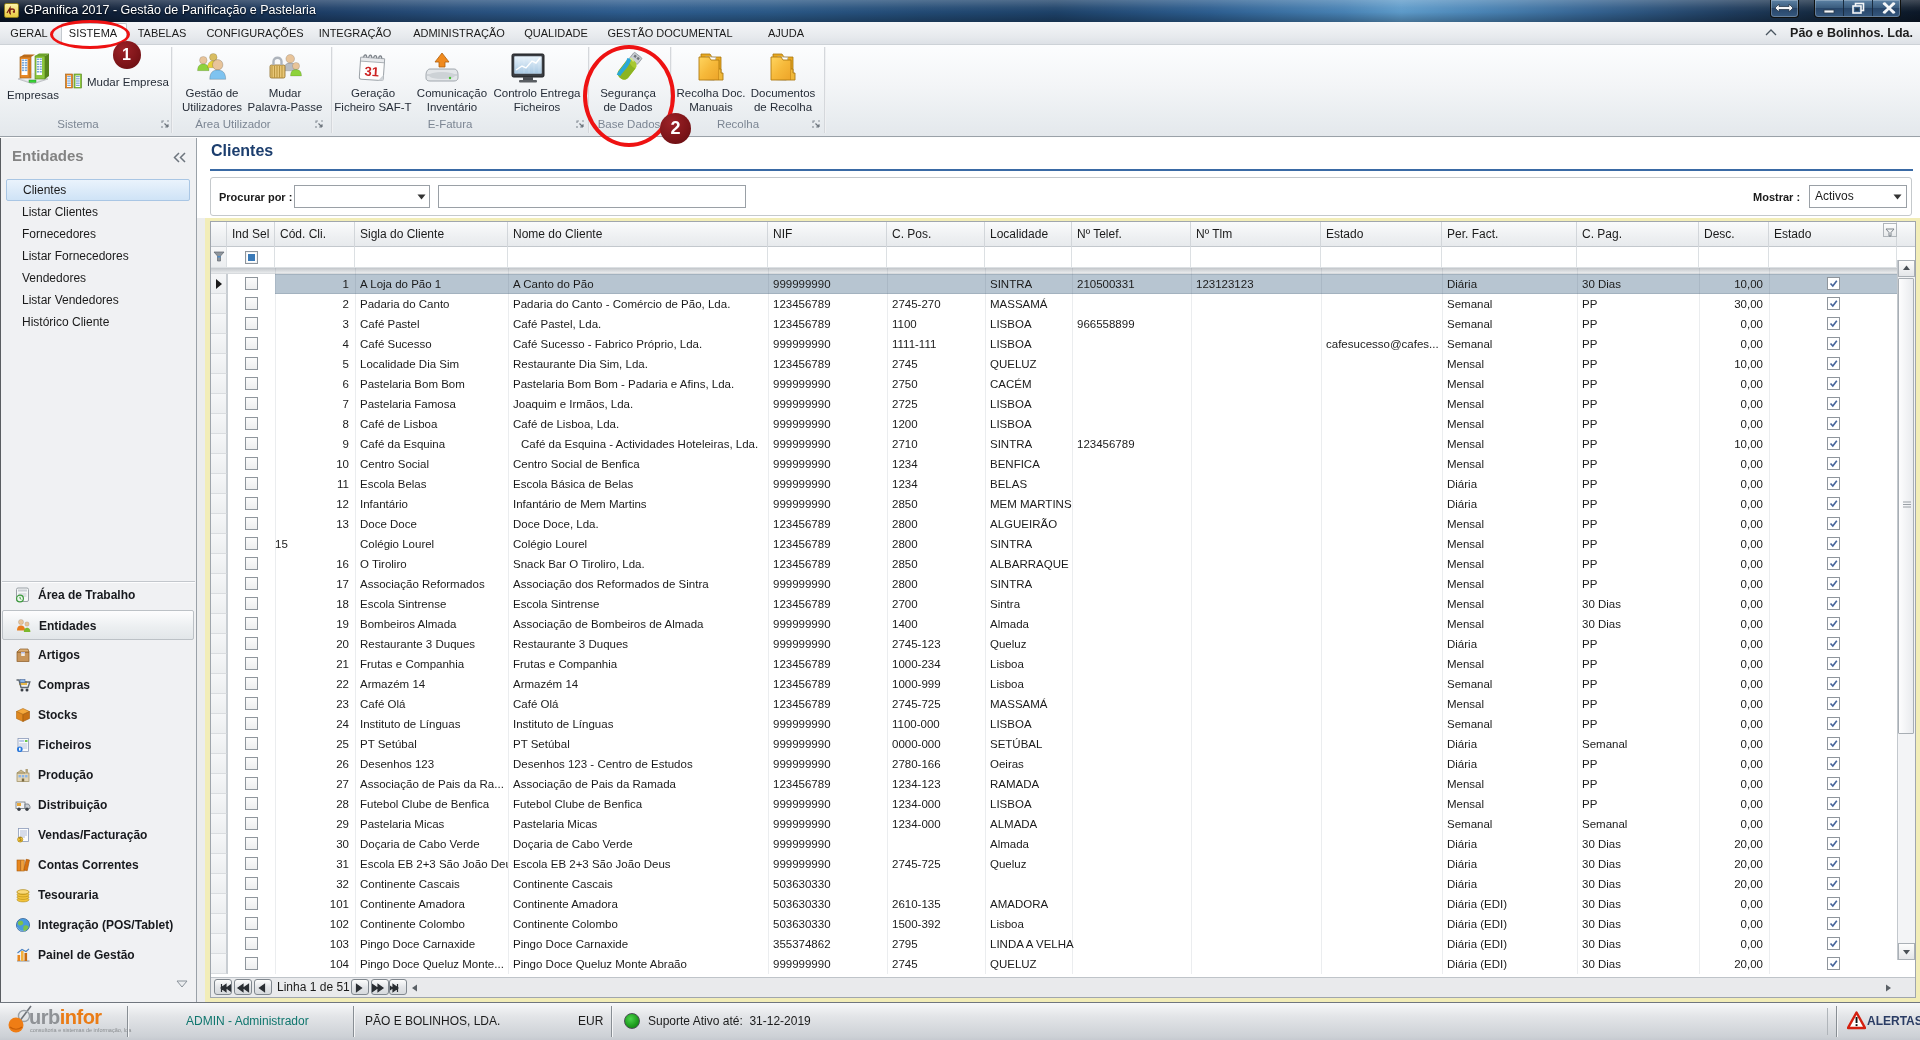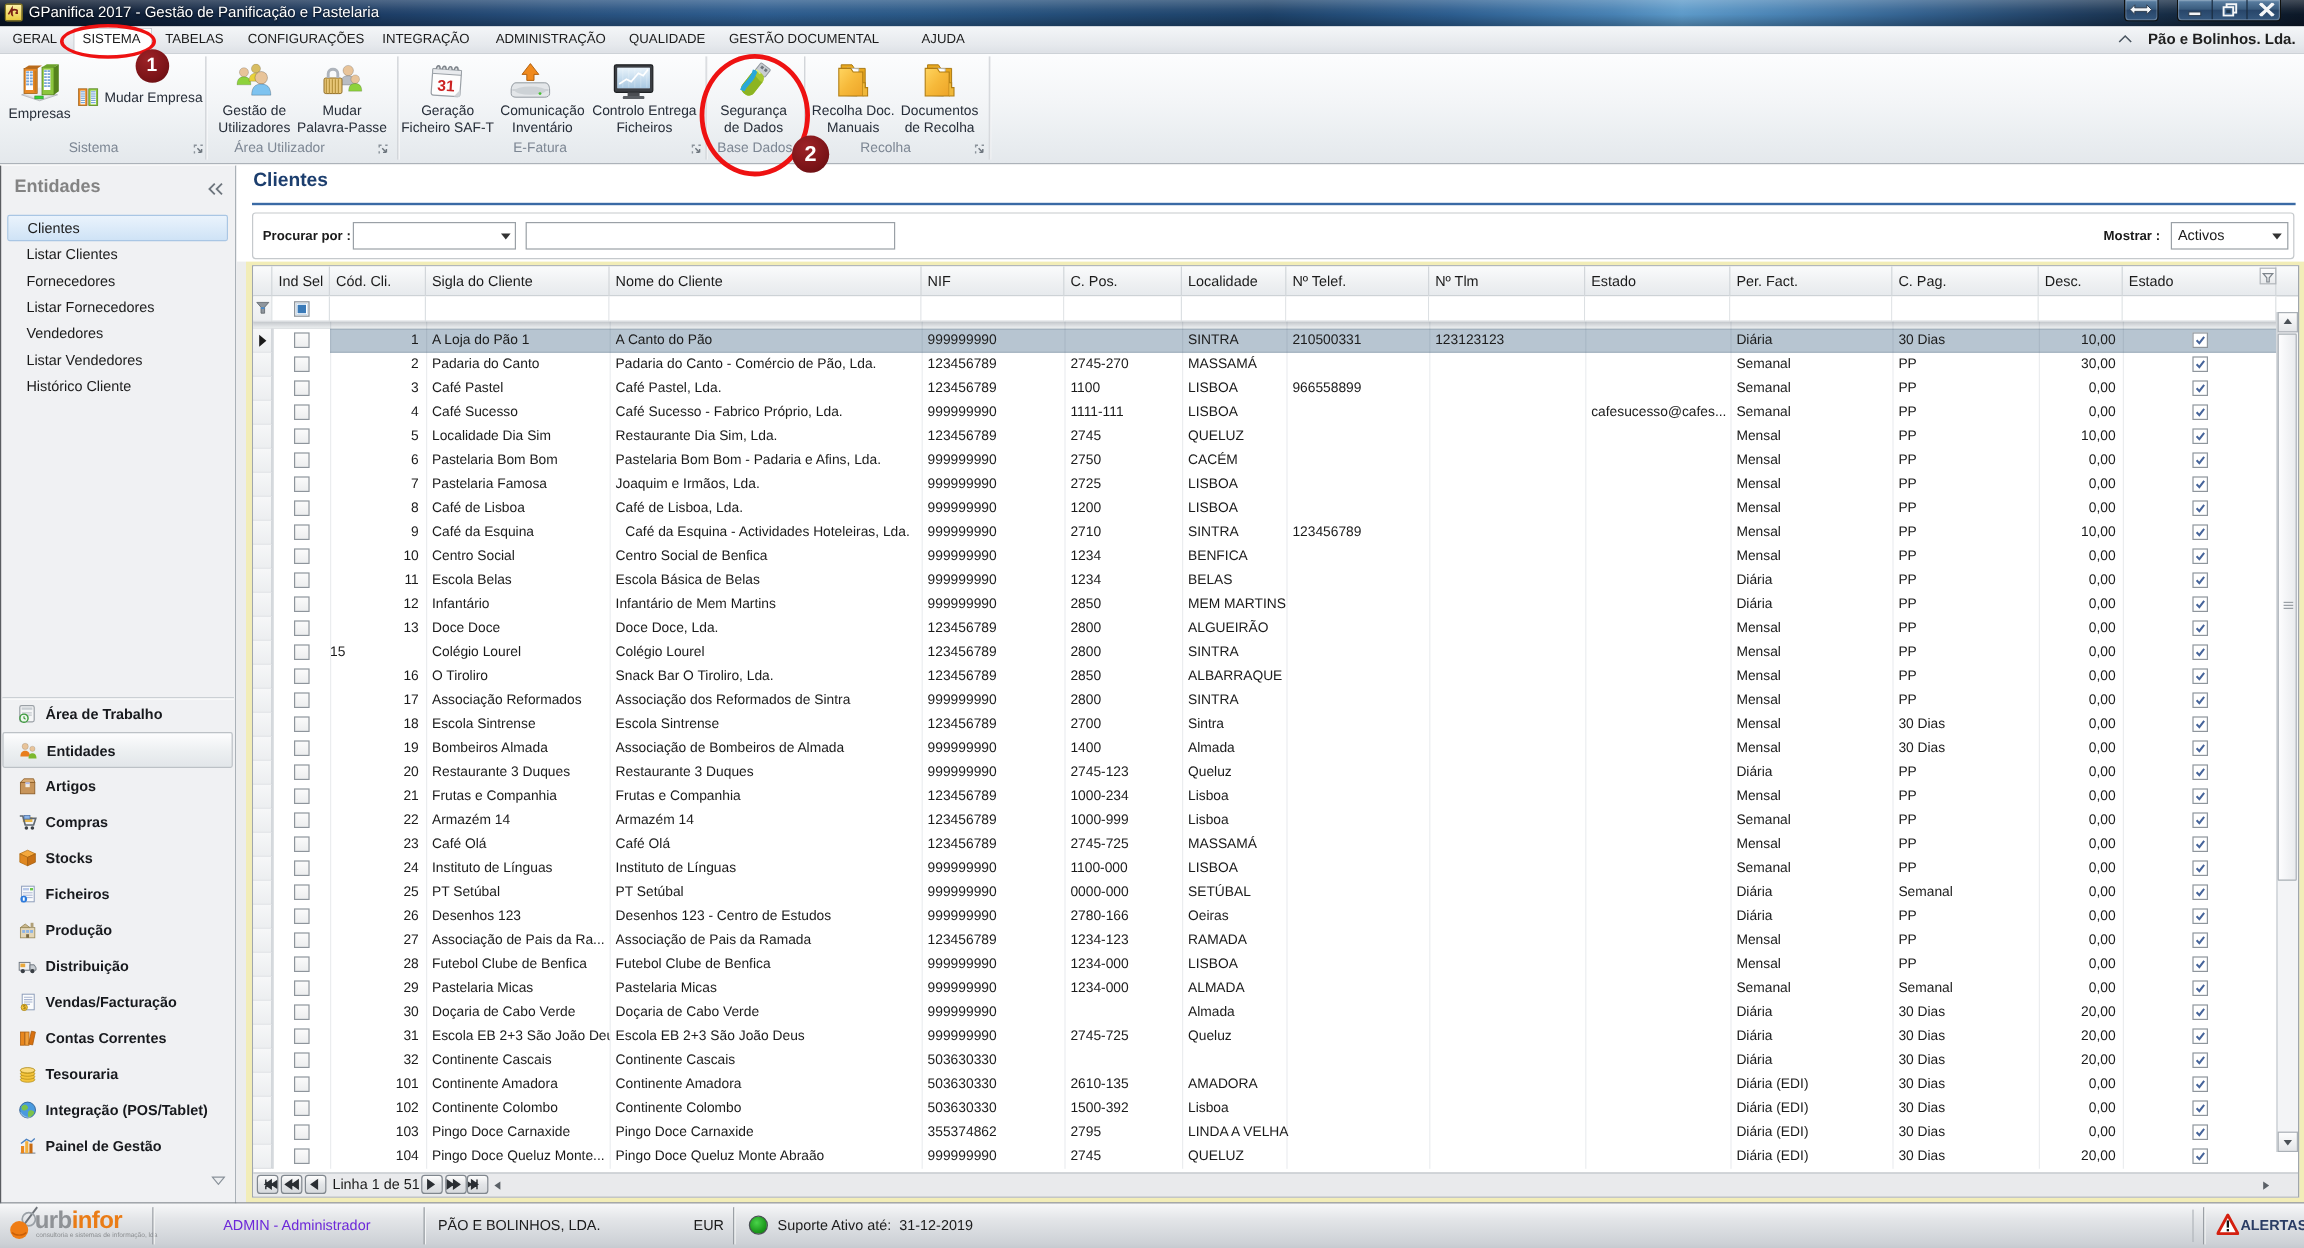--- a/index.html
+++ b/index.html
@@ -1326,21 +1326,21 @@
 <div class="a" style="left:30px;top:1027px;font-size:5.5px;color:#8a8d90">consultoria e sistemas de informação, lda</div>
 <div class="a" style="left:127px;top:1006px;width:1px;height:31px;background:#888e94"></div>
 <div class="a" style="left:128px;top:1006px;width:1px;height:31px;background:#f4f5f6"></div>
 <div class="a" style="left:353px;top:1006px;width:1px;height:31px;background:#888e94"></div>
 <div class="a" style="left:354px;top:1006px;width:1px;height:31px;background:#f4f5f6"></div>
 <div class="a" style="left:611px;top:1006px;width:1px;height:31px;background:#888e94"></div>
 <div class="a" style="left:612px;top:1006px;width:1px;height:31px;background:#f4f5f6"></div>
 <div class="a" style="left:1836px;top:1006px;width:1px;height:31px;background:#888e94"></div>
 <div class="a" style="left:1837px;top:1006px;width:1px;height:31px;background:#f4f5f6"></div>
 <div class="a" style="left:1827px;top:1008px;width:1px;height:27px;background:#b0b5ba"></div>
-<div class="a" style="left:186px;top:1003px;height:37px;line-height:37px;font-size:12px;color:#6d28d9">ADMIN - Administrador</div>
+<div class="a" style="left:186px;top:1003px;height:37px;line-height:37px;font-size:12px;color:#0f766e">ADMIN - Administrador</div>
 <div class="a" style="left:365px;top:1003px;height:37px;line-height:37px;font-size:12px;color:#1b1b1b">PÃO E BOLINHOS, LDA.</div>
 <div class="a" style="left:578px;top:1003px;height:37px;line-height:37px;font-size:12px;color:#1b1b1b">EUR</div>
 <div class="a" style="left:624px;top:1013px;width:16px;height:16px;border-radius:50%;background:radial-gradient(circle at 40% 35%,#4ad44a,#1d9a1d 60%,#0f7a0f);border:1px solid #4a4f54"></div>
 <div class="a" style="left:648px;top:1003px;height:37px;line-height:37px;font-size:12px;color:#1b1b1b">Suporte Ativo até:&nbsp; 31-12-2019</div>
 <svg class="a" style="left:1847px;top:1011px" width="19" height="19" viewBox="0 0 19 19">
 <path d="M9.5 1.5 L18 17 H1 Z" fill="#fff" stroke="#d42010" stroke-width="2.4" stroke-linejoin="round"></path>
 <rect x="8.6" y="6" width="1.9" height="6" fill="#111"></rect>
     <rect x="8.6" y="13.2" width="1.9" height="1.9" fill="#111"></rect>
 </svg>
 <div class="a" style="left:1867px;top:1003px;height:37px;line-height:37px;font-size:12px;font-weight:bold;color:#2a3c64">ALERTAS</div>

